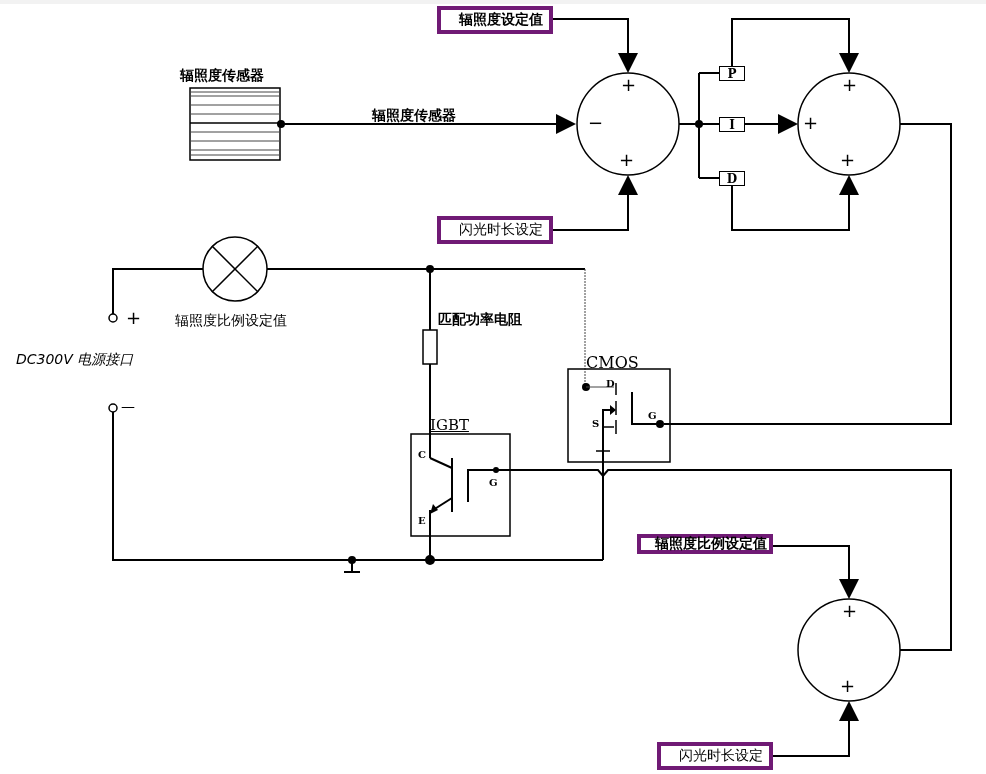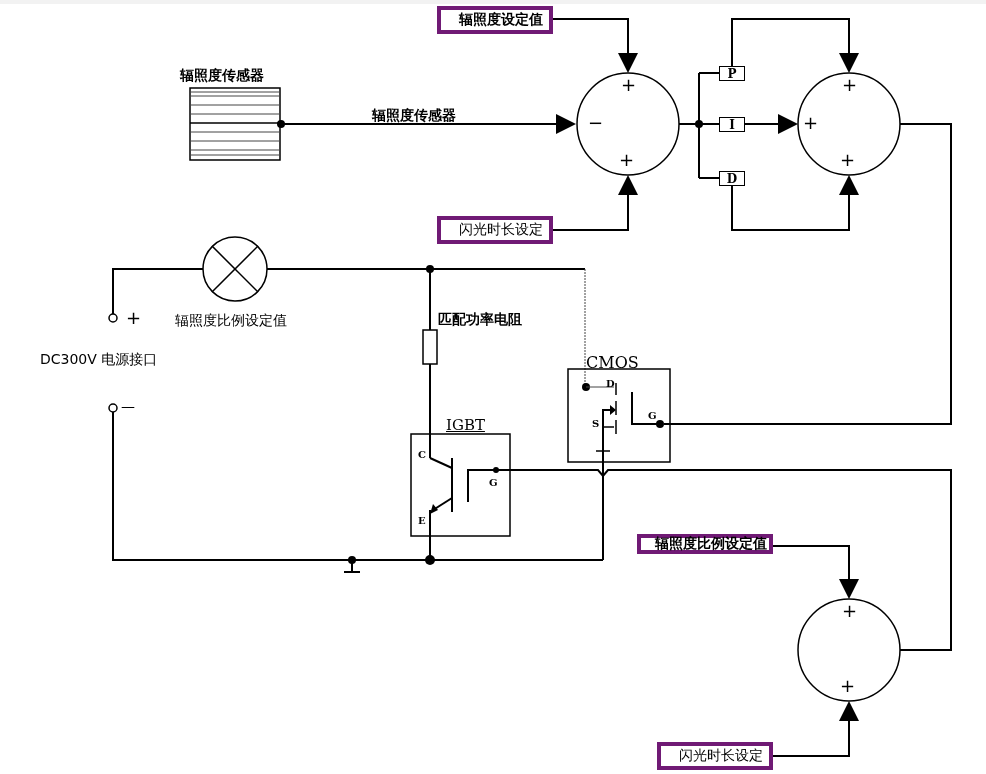--- a/index.html
+++ b/index.html
@@ -142,26 +142,26 @@
 
 <div class="sign" style="left:842px;top:76px;">+</div>
 <div class="sign" style="left:803px;top:114px;">+</div>
 <div class="sign" style="left:840px;top:151px;">+</div>
 
 <div class="sign" style="left:842px;top:602px;">+</div>
 <div class="sign" style="left:840px;top:677px;">+</div>
 
 <div class="lbl" style="left:126px;top:309px;font-size:18px;">+</div>
 <div class="lbl" style="left:121px;top:399px;font-size:14px;">—</div>
-<div class="lbl cn" style="left:40px;top:352px;font-weight:normal;">DC300V 电源接口</div>
+<div class="lbl cn" style="left:16px;top:352px;font-weight:normal;font-style:italic;">DC300V 电源接口</div>
 
 <div class="lbl cn" style="left:175px;top:313px;font-weight:normal;">辐照度比例设定值</div>
 <div class="lbl cn" style="left:438px;top:313px;font-family:Liberation Serif, serif;">匹配功率电阻</div>
 
-<div class="lbl mono" style="left:446px;top:418px;font-size:15px;text-decoration:underline;">IGBT</div>
+<div class="lbl mono" style="left:430px;top:418px;font-size:15px;text-decoration:underline;">IGBT</div>
 <div class="pin" style="left:418px;top:449px;">C</div>
 <div class="pin" style="left:418px;top:515px;">E</div>
 <div class="pin" style="left:489px;top:477px;">G</div>
 
 <div class="lbl mono" style="left:586px;top:355px;font-size:16px;">CMOS</div>
 <div class="pin" style="left:606px;top:378px;">D</div>
 <div class="pin" style="left:592px;top:418px;">S</div>
 <div class="pin" style="left:648px;top:410px;">G</div>
 
 </body></html>

